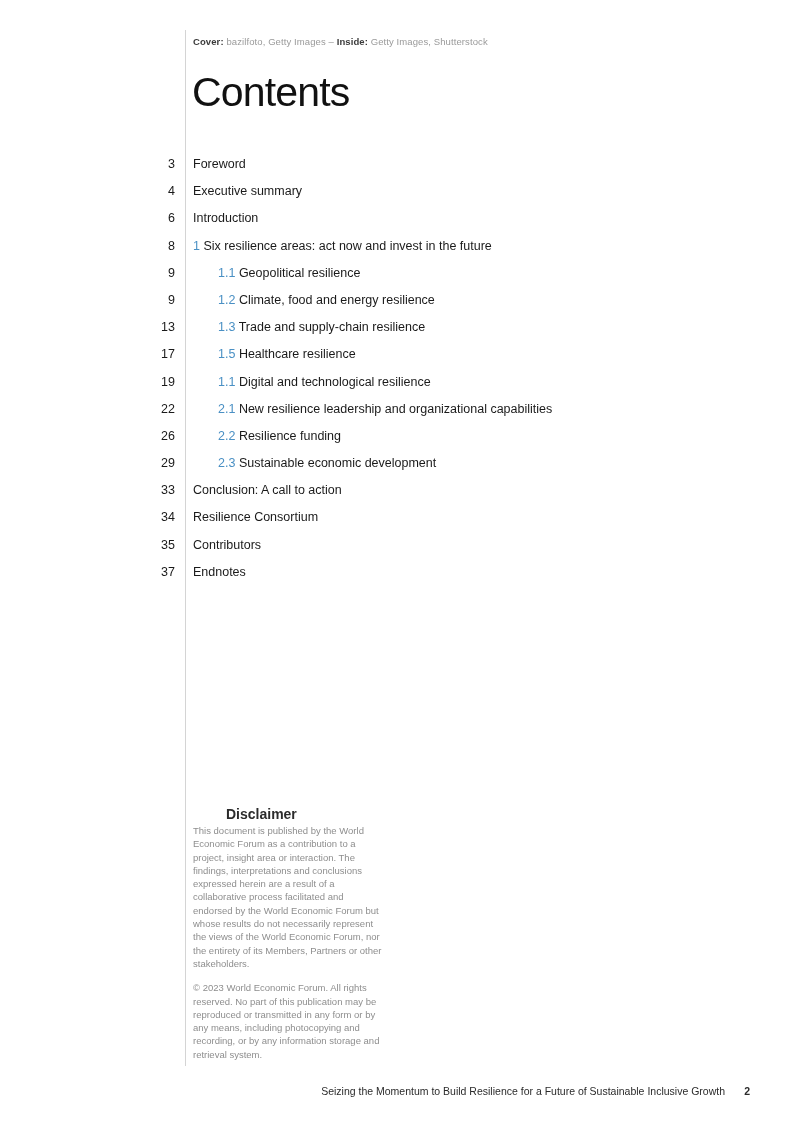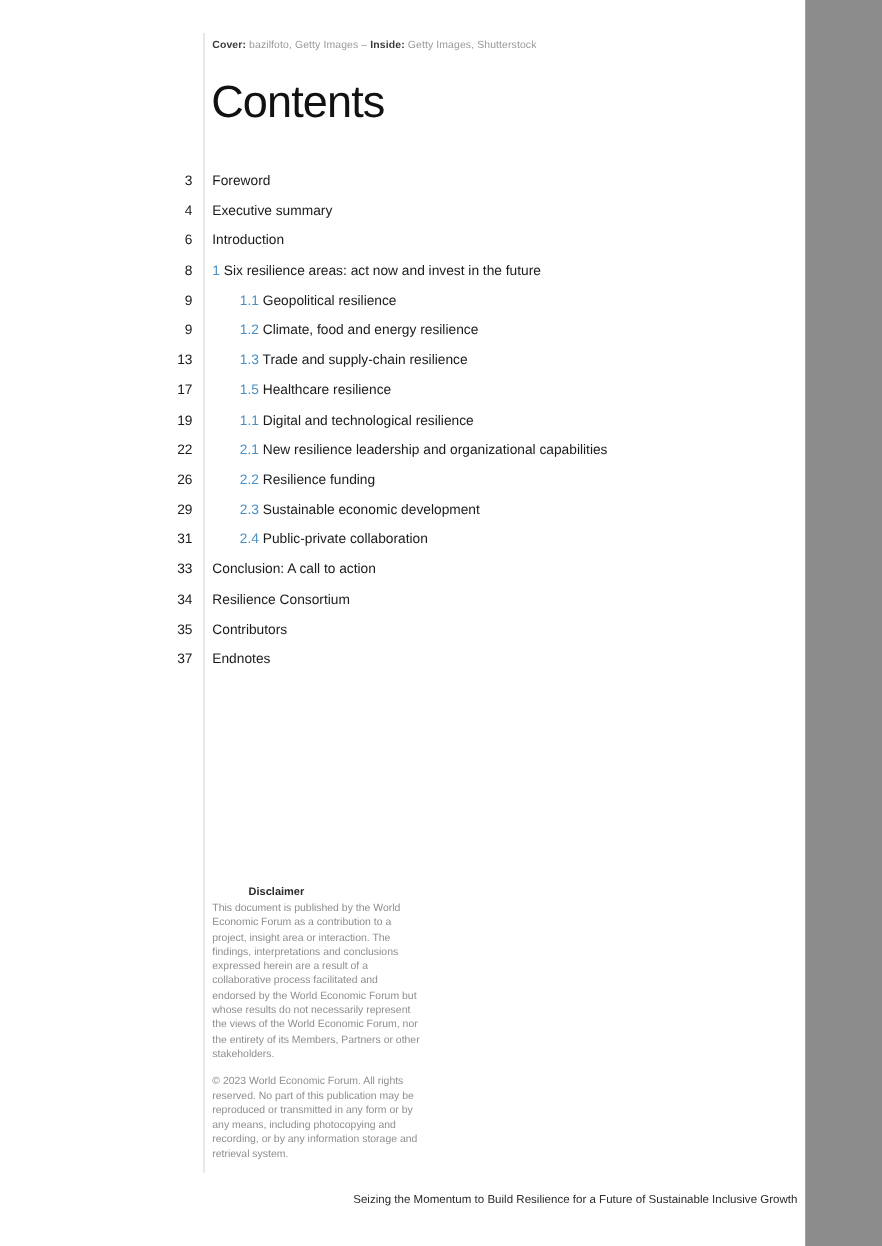--- a/index.html
+++ b/index.html
@@ -6,21 +6,21 @@
     margin: 0;
     padding: 0;
     background: #8c8c8c;
   }
   body {
     font-family: "Liberation Sans", sans-serif;
     -webkit-font-smoothing: antialiased;
   }
   .page {
     position: relative;
-    width: 732px;
+    width: 802px;
     height: 1133px;
     background: #ffffff;
     overflow: hidden;
     box-sizing: border-box;
   }
   
   .rule {
     position: absolute;
     left: 185px;
     top: 30px;
@@ -86,21 +86,21 @@
     color: #4a90c4;
   }
 
   .disclaimer {
     position: absolute;
     left: 193px;
     top: 806px;
     width: 192px;
   }
   .disclaimer-h {
-    font-size: 10px;
+    font-size: 14px;
     font-weight: bold;
     color: #2b2b2b;
     margin-bottom: 2px;
     padding-left: 33px;
   }
   .disclaimer-p {
     font-size: 9.5px;
     line-height: 13.3px;
     color: #8e8e8e;
   }
@@ -188,24 +188,20 @@
         <div class="toc-label"><span class="num">2.1</span> <span>New resilience leadership and organizational capabilities</span></div>
       </div>
       <div class="toc-row lvl2">
         <div class="toc-page">26</div>
         <div class="toc-label"><span class="num">2.2</span> <span>Resilience funding</span></div>
       </div>
       <div class="toc-row lvl2">
         <div class="toc-page">29</div>
         <div class="toc-label"><span class="num">2.3</span> <span>Sustainable economic development</span></div>
       </div>
-      <div class="toc-row lvl2">
-        <div class="toc-page">31</div>
-        <div class="toc-label"><span class="num">2.4</span> <span>Public-private collaboration</span></div>
-      </div>
       <div class="toc-row lvl0">
         <div class="toc-page">33</div>
         <div class="toc-label"><span>Conclusion: A call to action</span></div>
       </div>
       <div class="toc-row lvl0">
         <div class="toc-page">34</div>
         <div class="toc-label"><span>Resilience Consortium</span></div>
       </div>
       <div class="toc-row lvl0">
         <div class="toc-page">35</div>

